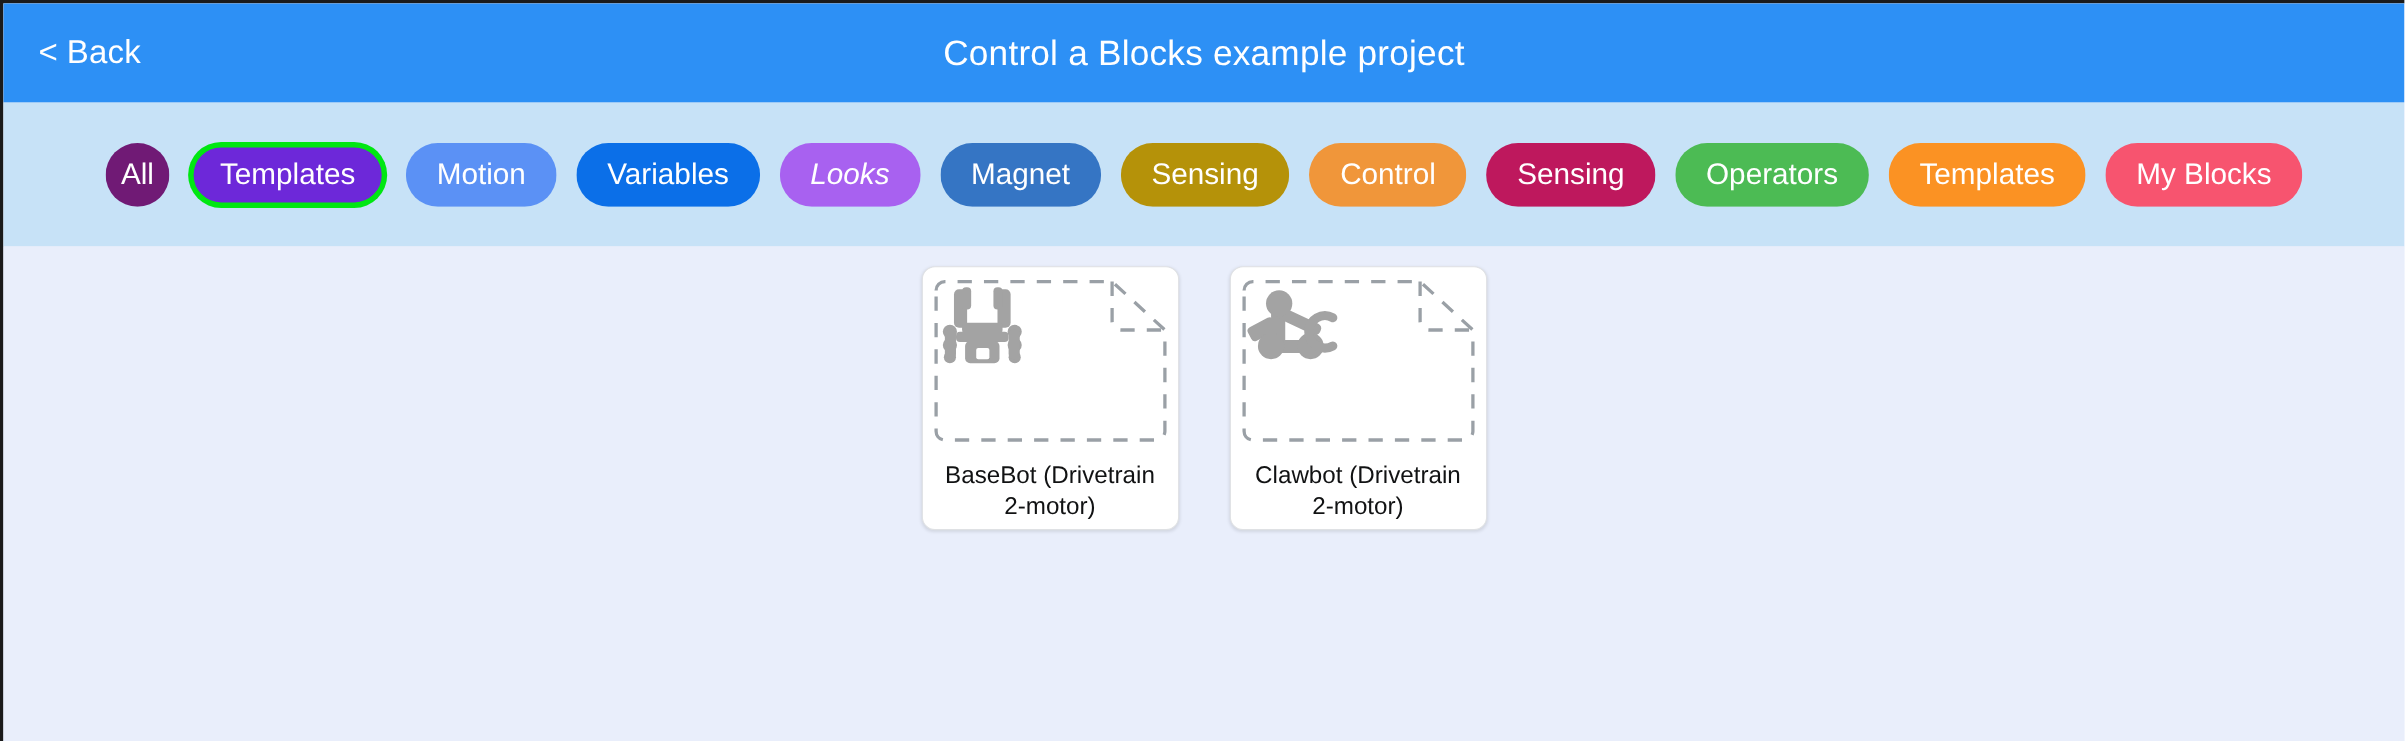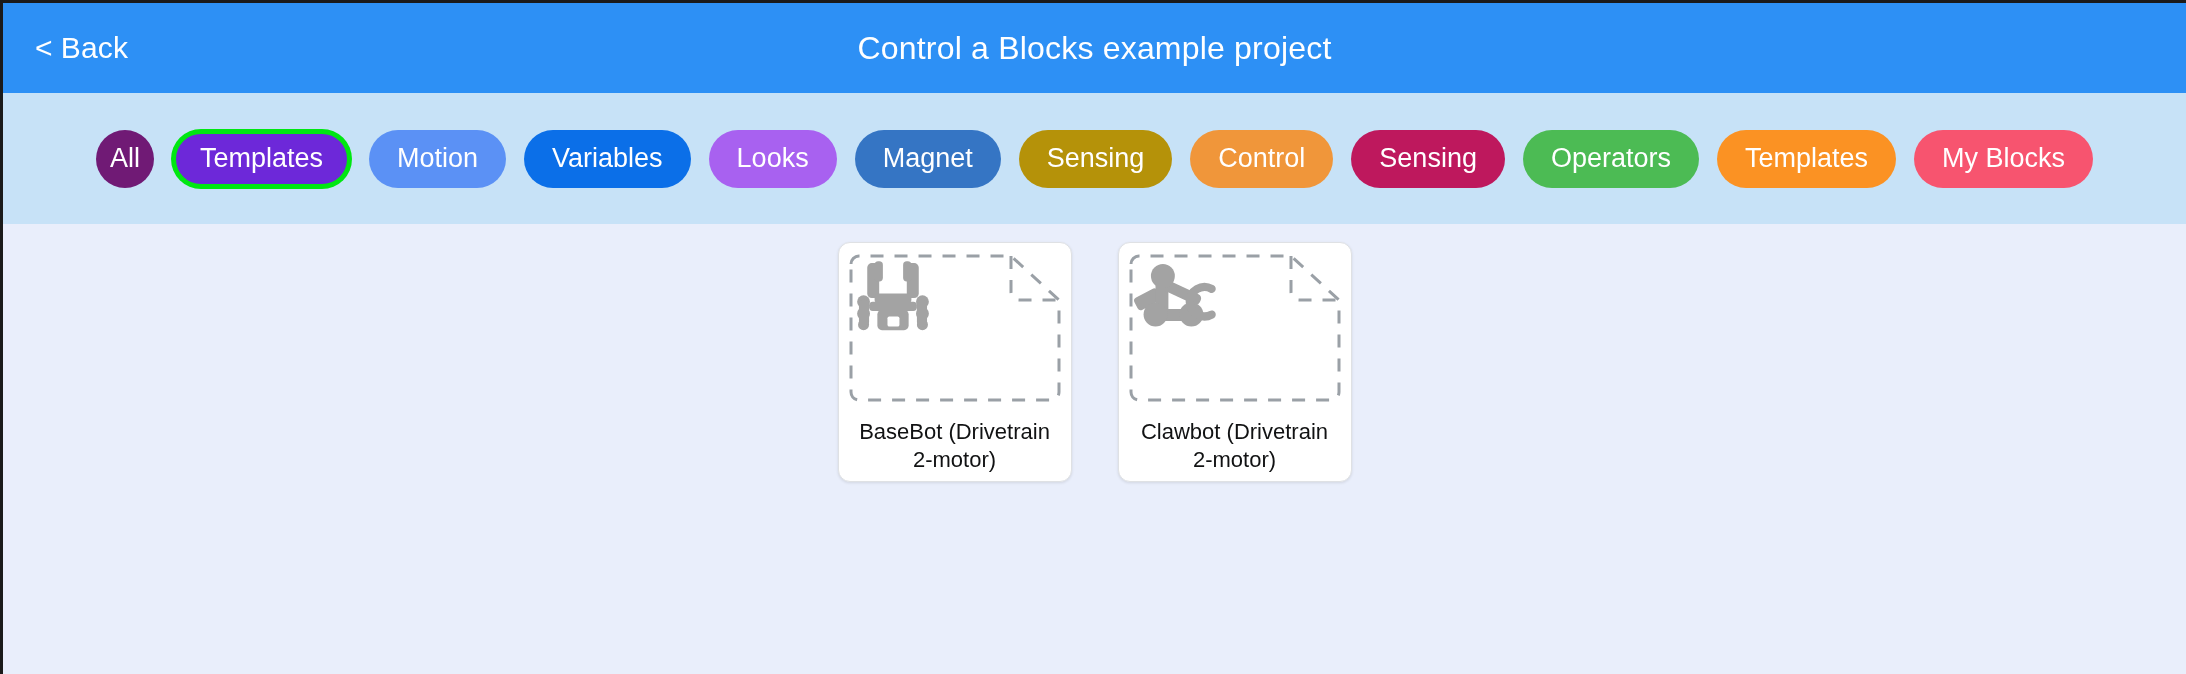--- a/index.html
+++ b/index.html
@@ -167,21 +167,21 @@
       </div>
       <div class="pill selected" style="background: #6d28d9; border-color: rgb(0, 231, 18); box-shadow: rgb(0, 231, 18) 0px 0px 0px 1px;">
         <span>Templates</span>
       </div>
       <div class="pill" style="background: rgb(91, 145, 245);">
         <span>Motion</span>
       </div>
       <div class="pill" style="background: rgb(11, 111, 232);">
         <span>Variables</span>
       </div>
-      <div class="pill" style="background: rgb(168, 97, 240);">
+      <div class="pill" style="background: rgb(168, 97, 240); font-style: italic;">
         <span>Looks</span>
       </div>
       <div class="pill" style="background: rgb(53, 117, 196);">
         <span>Magnet</span>
       </div>
       <div class="pill" style="background: rgb(181, 146, 9);">
         <span>Sensing</span>
       </div>
       <div class="pill" style="background: rgb(240, 150, 58);">
         <span>Control</span>

